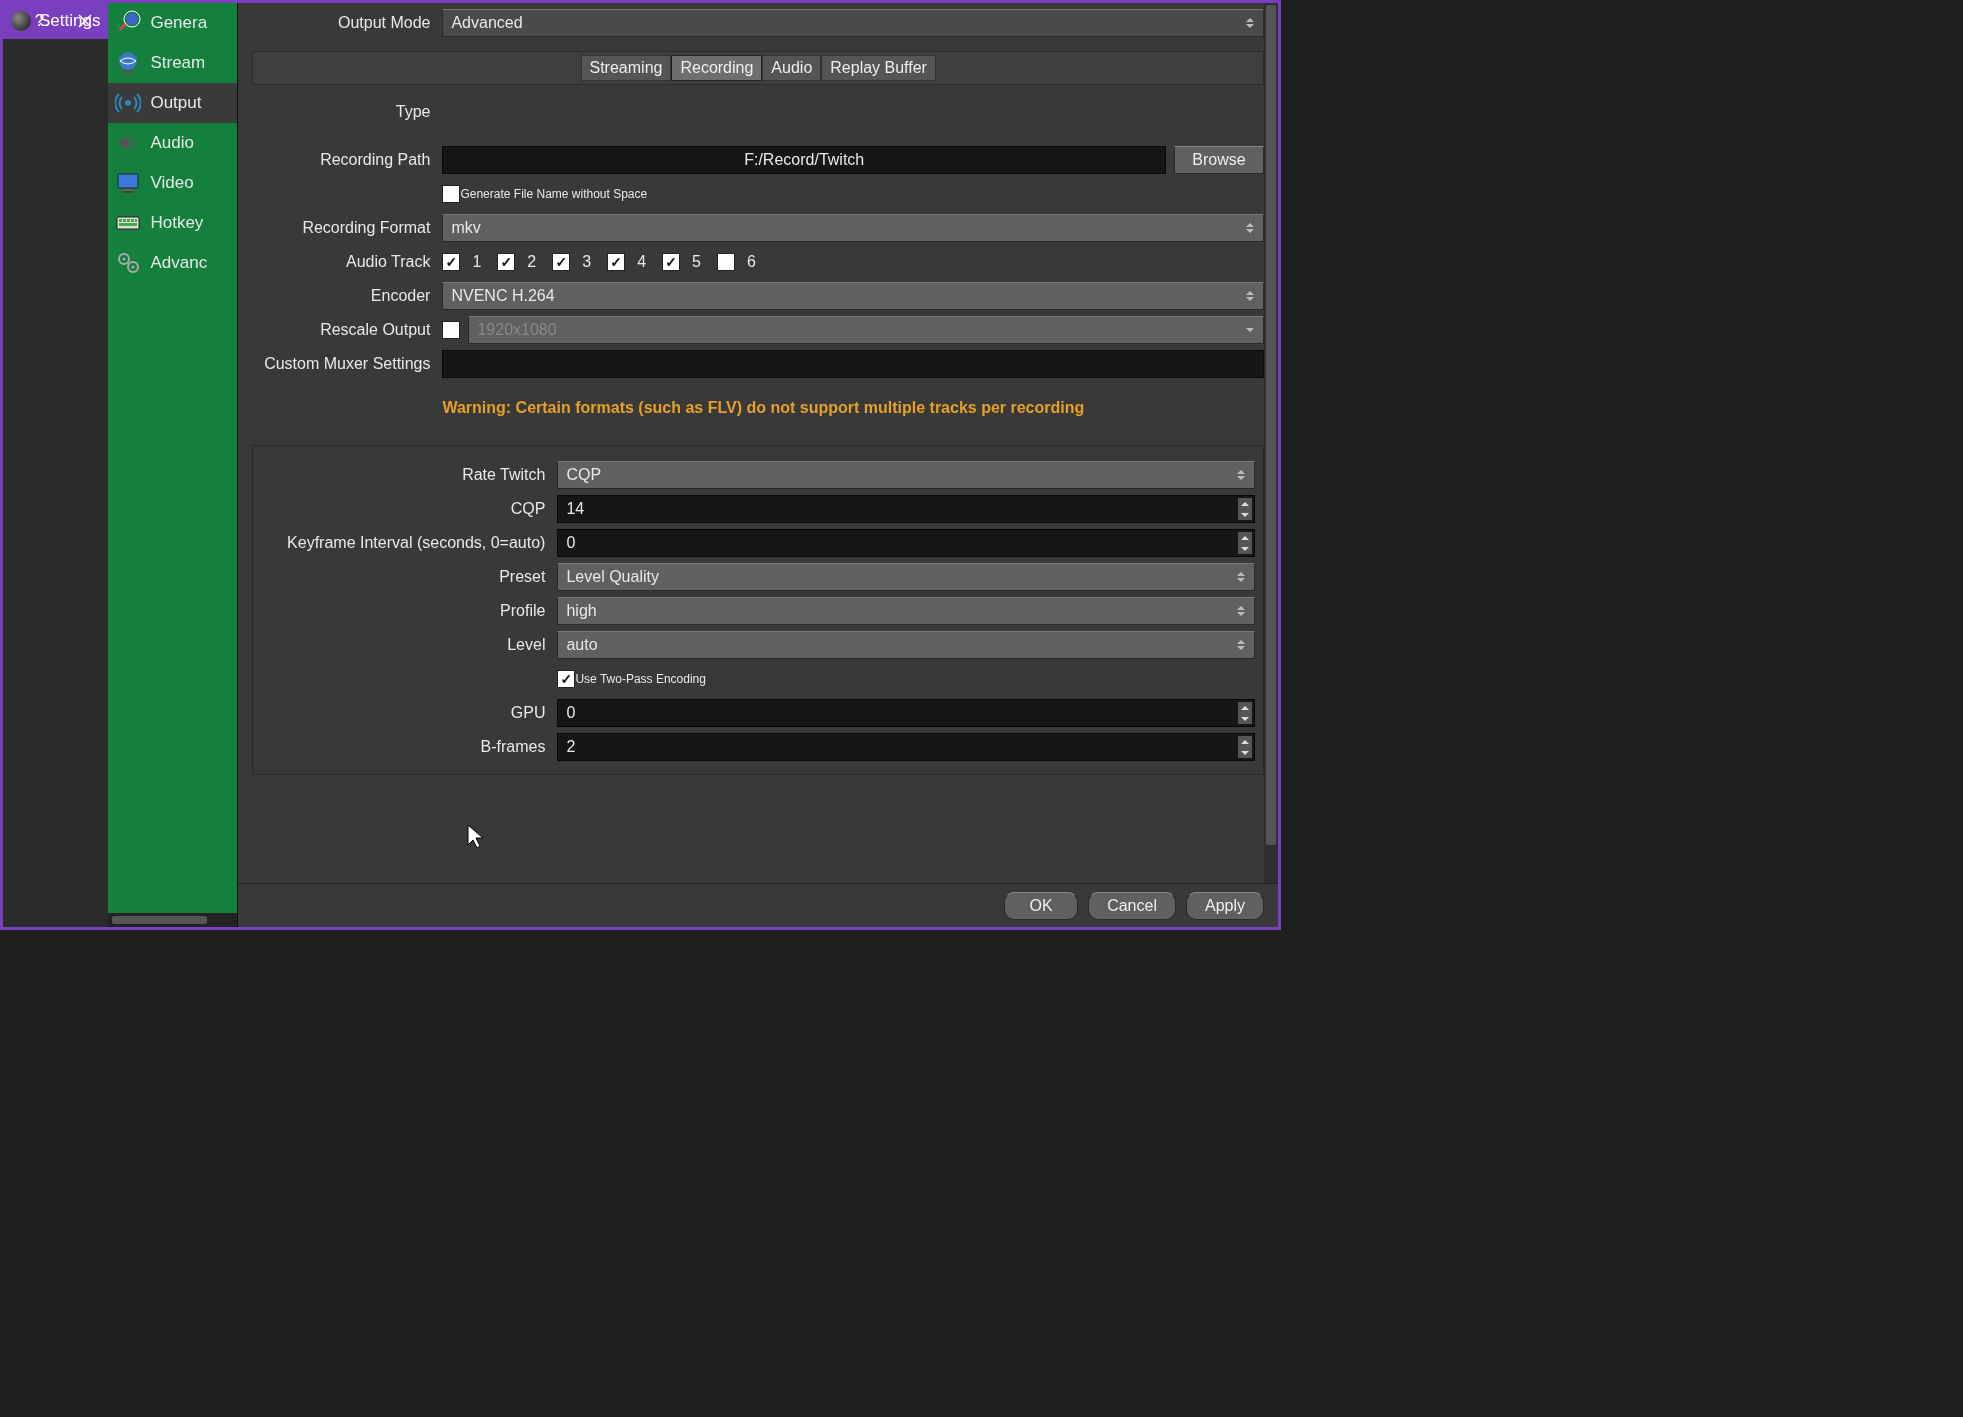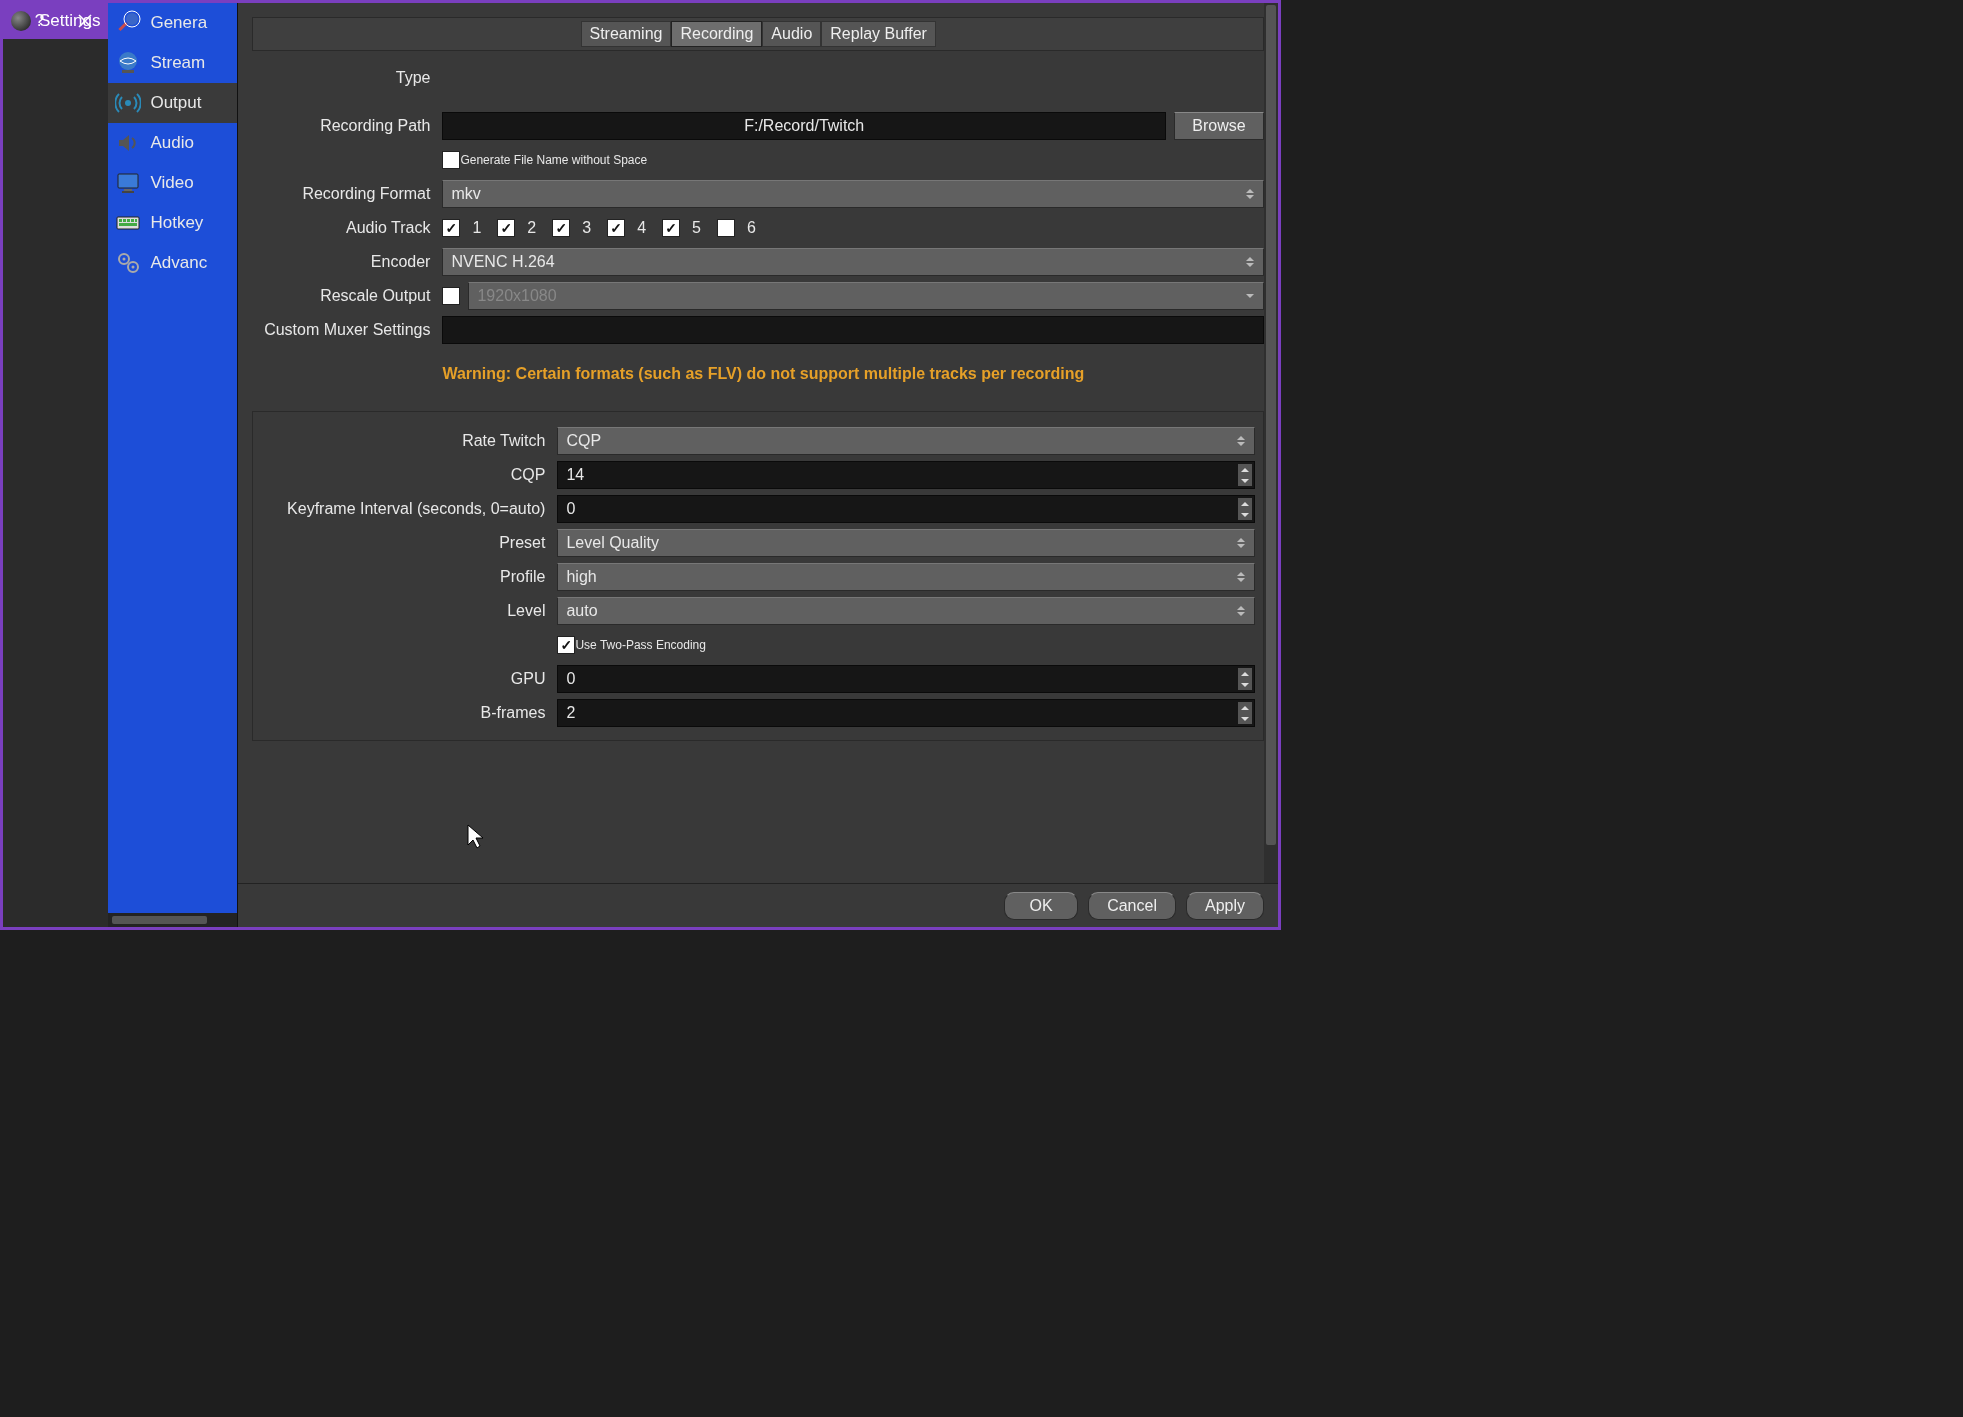--- a/index.html
+++ b/index.html
@@ -12,21 +12,21 @@
 .titlebar .app-icon { width:20px; height:20px; border-radius:50%; background:radial-gradient(circle at 35% 35%, #888, #111); margin-right:8px; }
 .titlebar .title { font-size:17px; font-weight:400; }
 .titlebar .ctrls { position:absolute; right:0; top:0; display:flex; height:100%; }
 .titlebar .ctrls span { width:46px; display:flex; align-items:center; justify-content:center; font-size:17px; cursor:pointer; }
 .helpq { font-size:18px; }
 
 
 .body { flex:1; display:flex; overflow:hidden; }
 
 
-.sidebar { width:130px; background:#1d4ed8; border-right:1px solid #111; overflow:hidden; display:flex; flex-direction:column; }
+.sidebar { width:130px; background:#15803d; border-right:1px solid #111; overflow:hidden; display:flex; flex-direction:column; }
 .sidebar-item { display:flex; align-items:center; height:40px; padding-left:6px; color:#e8e8e8; font-size:17px; cursor:pointer; gap:8px; white-space:nowrap; }
 .sidebar-item.active { background:#3a3a3a; }
 .sidebar-item .s-icon { width:28px; height:28px; display:flex; align-items:center; justify-content:center; flex-shrink:0; }
 .sidebar .hscroll { margin-top:auto; height:14px; background:#232323; display:flex; align-items:center; padding:0 4px; }
 .sidebar .hscroll .thumb { height:8px; width:95px; background:#555; border-radius:2px; }
 
 
 .main { flex:1; background:#393939; overflow:hidden; display:flex; flex-direction:column; position:relative; }
 .main-inner { flex:1; overflow-y:auto; padding:0 14px 14px 14px; }
 .vscroll { position:absolute; right:0; top:0; bottom:44px; width:14px; background:#2f2f2f;}
@@ -179,20 +179,30 @@
         <span>Advanc</span>
       </div>
       <div class="hscroll">
           <div class="thumb"></div>
         </div>
     </div>
 
     <div class="main">
       <div class="main-inner">
 
+        <div class="form-row section-top">
+          <span class="lbl">Output Mode</span>
+          <div class="select dark">
+            <span>Advanced</span>
+            <span class="caret">
+                <span class="up"></span>
+                <span class="dn"></span>
+              </span>
+          </div>
+        </div>
 
         <div class="tab-strip">
           <div class="tab">Streaming</div>
           <div class="tab active">Recording</div>
           <div class="tab">Audio</div>
           <div class="tab">Replay Buffer</div>
         </div>
 
         <div class="form-row">
           <span class="lbl">Type</span>

